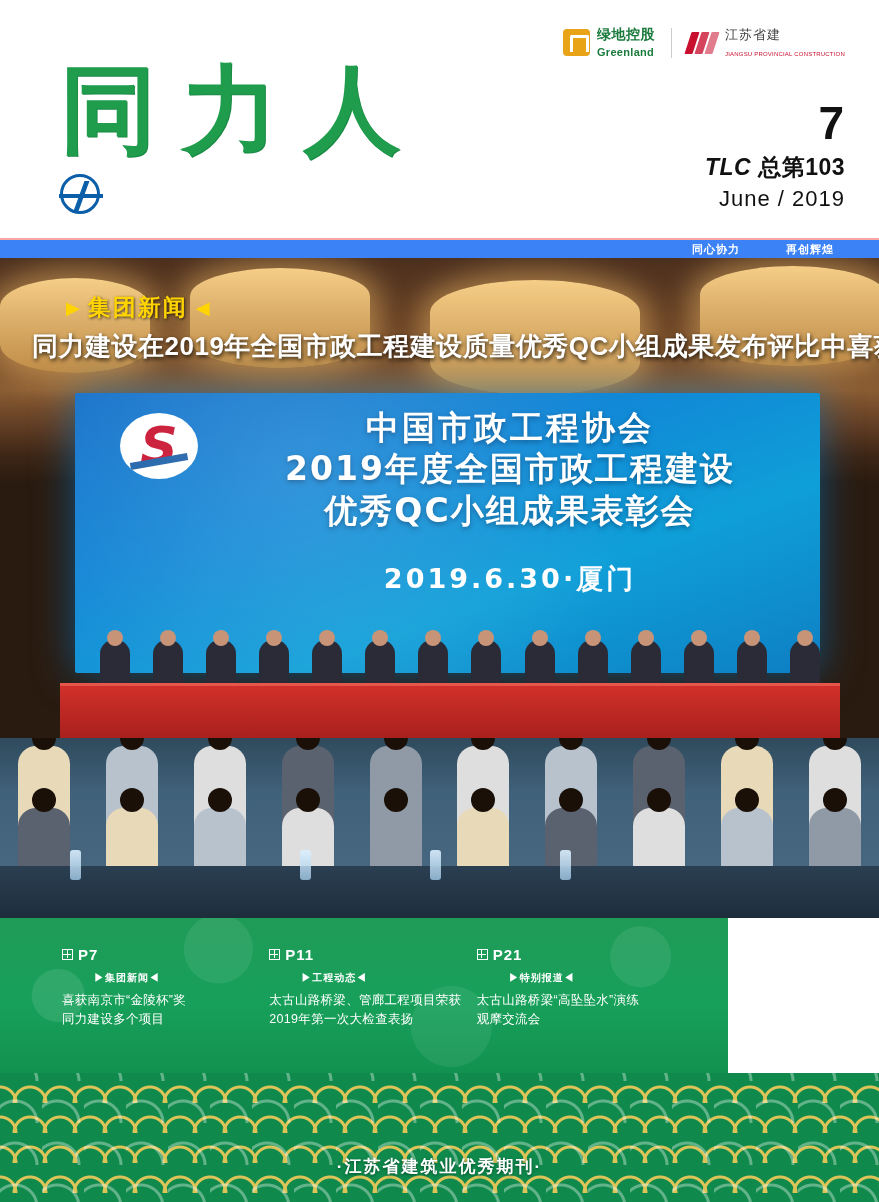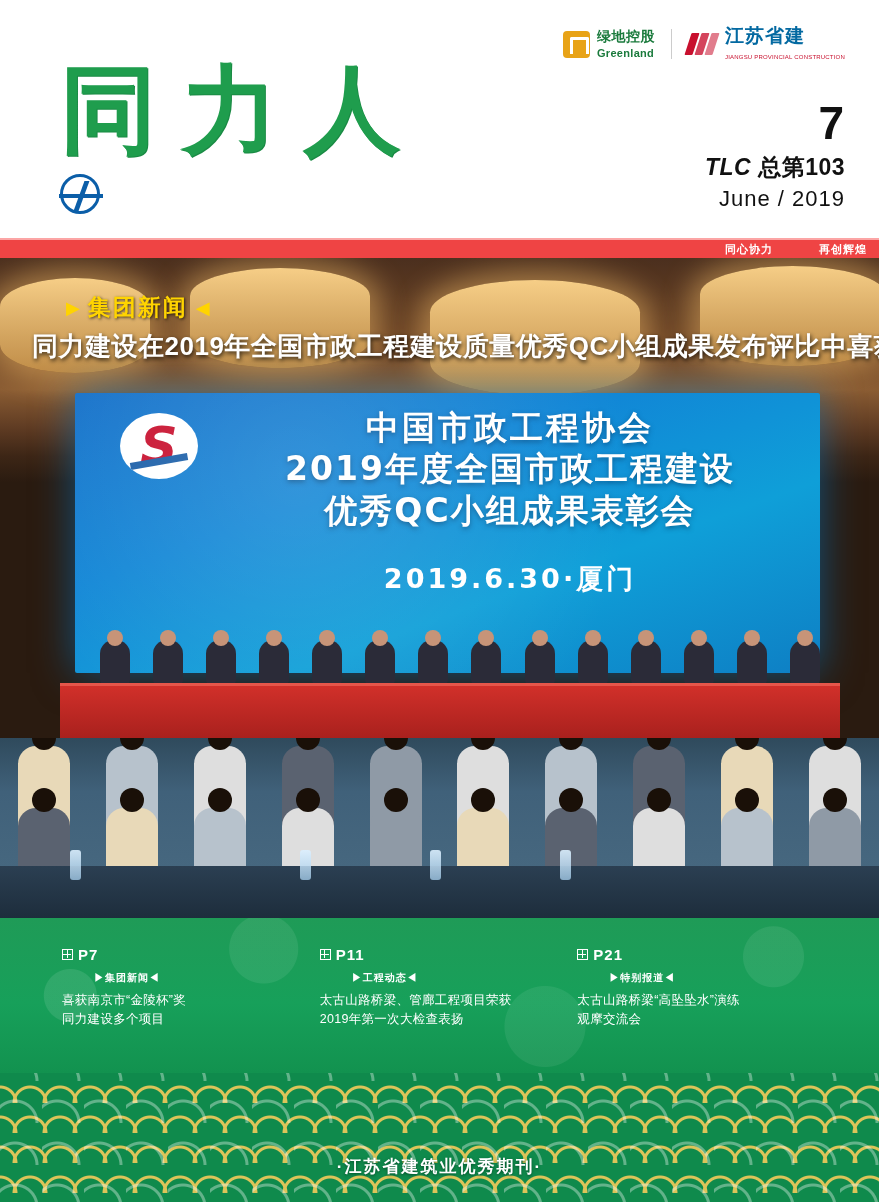--- a/index.html
+++ b/index.html
@@ -55,21 +55,21 @@
     display: block;
     width: 9px; height: 22px;
     background: #c8102e;
     transform: skewX(-18deg);
     margin-right: 2px;
     border-radius: 1px;
   }
   .js-mark span:nth-child(2) { opacity: .78; }
   .js-mark span:nth-child(3) { opacity: .55; }
   .js-text { line-height: 1.05; }
-  .js-cn { font-size: 19px; font-weight: bold; color: #0369a1; letter-spacing: 1px; }
+  .js-cn { font-size: 13px; font-weight: normal; color: #404040; letter-spacing: 1px; }
   .js-en { font-size: 6px; color: #c8102e; letter-spacing: .2px; }
 
   .masthead {
     position: absolute;
     left: 60px; top: 62px;
   }
   .masthead-title {
     font-family: "DejaVu Sans", sans-serif;
     font-size: 96px;
     font-weight: bold;
@@ -137,26 +137,26 @@
   .issue-date {
     font-size: 22px;
     letter-spacing: 1px;
   }
 
   
   .slogan-bar {
     position: absolute;
     top: 240px; left: 0;
     width: 879px; height: 18px;
-    background: #ef4444;
+    background: #3b82f6;
     display: flex;
     align-items: center;
     justify-content: flex-end;
     gap: 46px;
-    padding-right: 12px;
+    padding-right: 45px;
   }
   .slogan-bar span {
     color: #ffffff;
     font-size: 11px;
     font-weight: bold;
     letter-spacing: 1px;
   }
 
   
   .cover {
@@ -355,21 +355,21 @@
     top: 112px;
     width: 11px; height: 30px;
     background: linear-gradient(180deg, rgba(220,240,255,.9), rgba(160,200,230,.8));
     border-radius: 3px;
   }
 
   
   .teaser {
     position: absolute;
     top: 918px; left: 0;
-    width: 879px; height: 155px;
+    width: 728px; height: 155px;
     background:
       radial-gradient(circle at 8% 50%, rgba(255,255,255,.10) 0 26px, transparent 27px),
       radial-gradient(circle at 30% 20%, rgba(255,255,255,.08) 0 34px, transparent 35px),
       radial-gradient(circle at 62% 70%, rgba(255,255,255,.07) 0 40px, transparent 41px),
       radial-gradient(circle at 88% 25%, rgba(255,255,255,.08) 0 30px, transparent 31px),
       linear-gradient(180deg, #1f9b57 0%, #17a05a 55%, #12924f 100%);
   }
   .teaser-cols {
     position: absolute;
     inset: 0;

